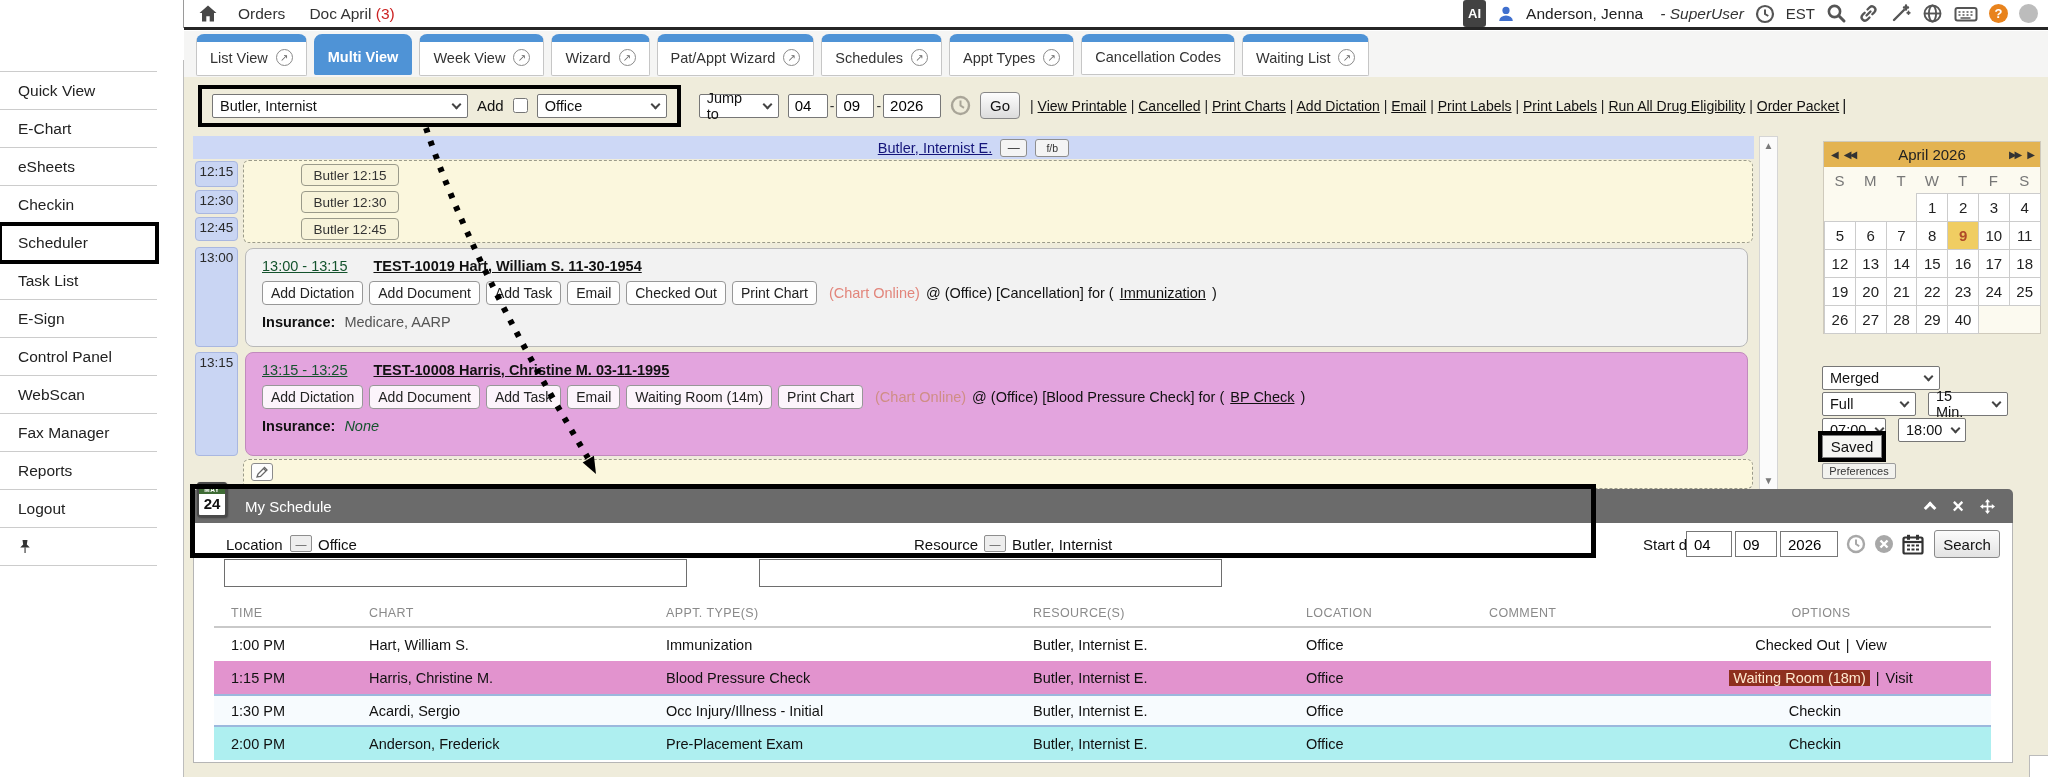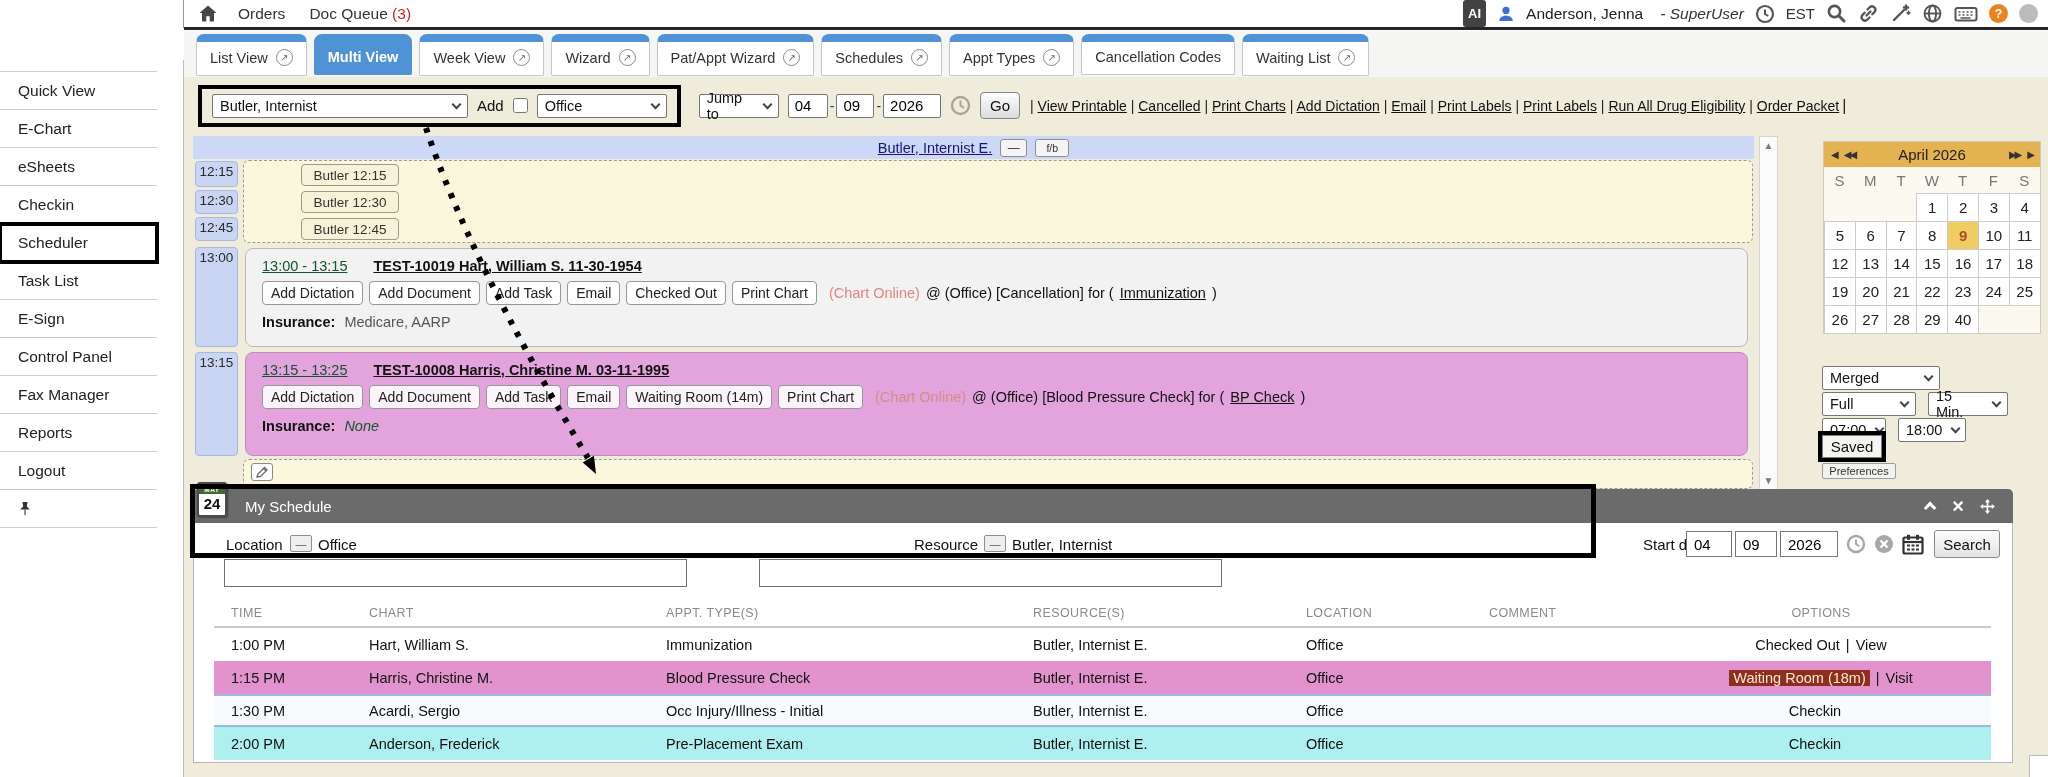--- a/index.html
+++ b/index.html
@@ -198,21 +198,21 @@
 <body>
 
 <div class="abs" id="topbar-divider"></div>
 <div class="abs" id="topbar">
   <span class="ico" style="margin-right:20px;">
     <svg width="20" height="19" viewBox="0 0 20 19">
         <path d="M10 1.5 L18.5 9 H16 V17.5 H11.7 V12.3 H8.3 V17.5 H4 V9 H1.5 Z" fill="#474747"></path>
       </svg>
   </span>
   <span class="nav-link">Orders</span>
-  <span class="nav-link"><span>Doc Queue</span> <span class="badge-red">(3)</span></span>
+  <span class="nav-link"><span>Doc April</span> <span class="badge-red">(3)</span></span>
   <span class="spacer"></span>
   <span class="tb-right">
     <span class="ai-badge">AI</span>
     <span class="ico">
       <svg width="18" height="18" viewBox="0 0 18 18">
           <circle cx="9" cy="5.4" r="3.6" fill="#3f6fce"></circle>
           <path d="M2.2 16 a6.8 5.6 0 0 1 13.6 0 Z" fill="#3f6fce"></path>
         </svg>
     </span>
     <span class="user-name">Anderson, Jenna</span>
@@ -341,20 +341,23 @@
       </div>
 
       <div class="side-item">
         <span>E-Sign</span>
       </div>
 
       <div class="side-item">
         <span>Control Panel</span>
       </div>
 
+      <div class="side-item">
+        <span>WebScan</span>
+      </div>
 
       <div class="side-item">
         <span>Fax Manager</span>
       </div>
 
       <div class="side-item">
         <span>Reports</span>
       </div>
 
       <div class="side-item">

